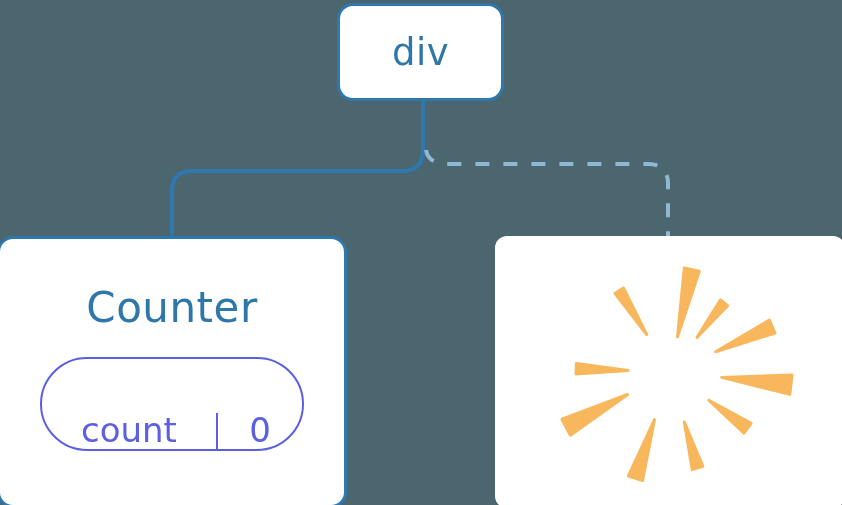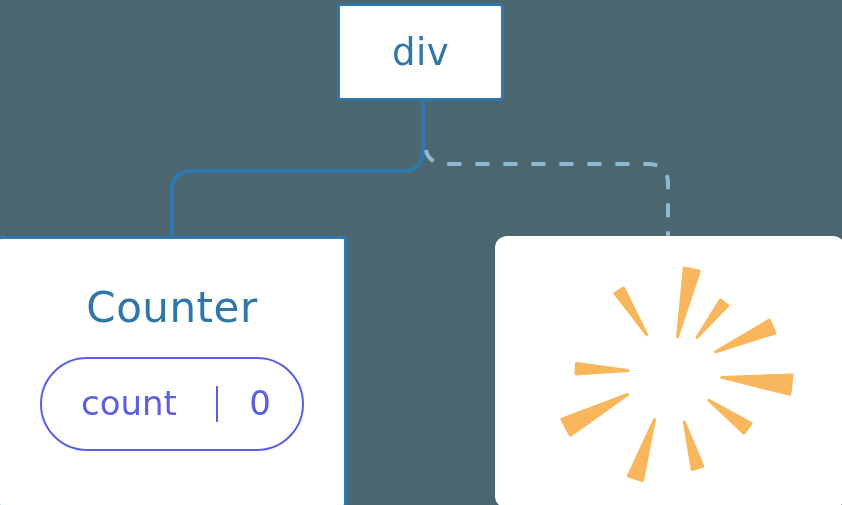--- a/index.html
+++ b/index.html
@@ -24,21 +24,21 @@
     left: 0;
     top: 0;
     width: 842px;
     height: 505px;
   }
 
   .node {
     position: absolute;
     box-sizing: border-box;
     background: #ffffff;
-    border-radius: 4px;
+    border-radius: 16px;
     display: flex;
     align-items: center;
     justify-content: center;
   }
   .node.bordered {
     border: 3px solid #2e78ad;
   }
 
   
   #node-div {
@@ -67,21 +67,21 @@
   }
   #node-counter .node-label {
     font-size: 42px;
     margin-bottom: 28px;
   }
 
   
   .state-pill {
     box-sizing: border-box;
     display: flex;
-    align-items: center;
+    align-items: flex-end;
     border: 2px solid #5b5fe0;
     border-radius: 999px;
     height: 94px;
     min-width: 264px;
     overflow: hidden;
     background: #ffffff;
   }
   .state-key, .state-val {
     display: flex;
     align-items: center;

